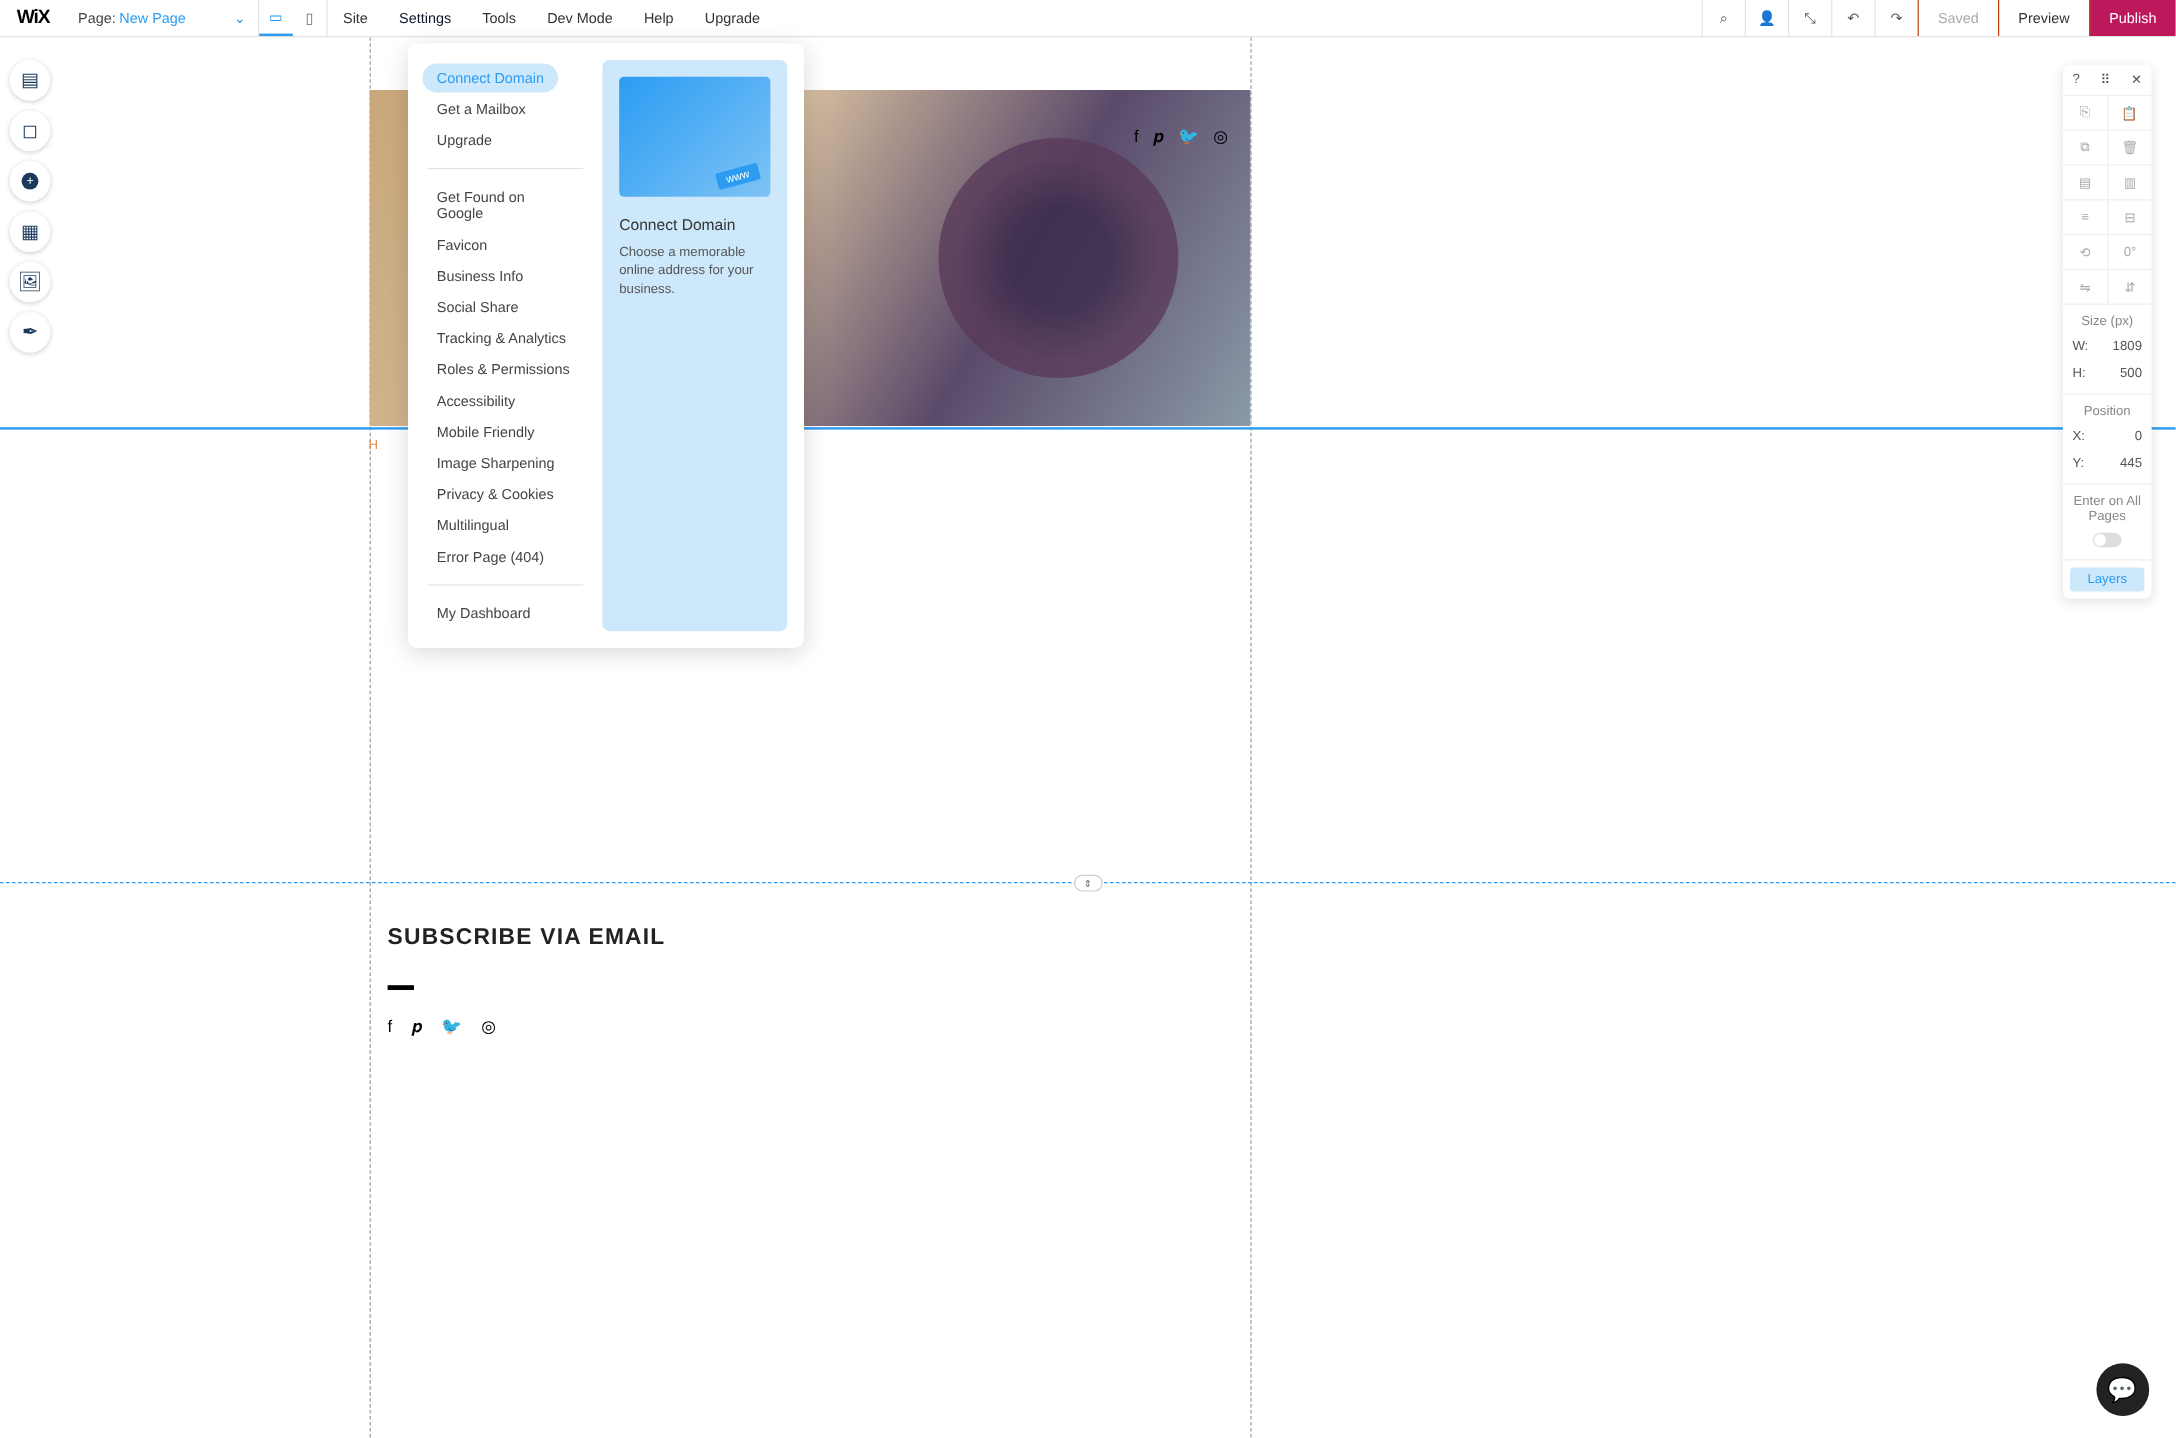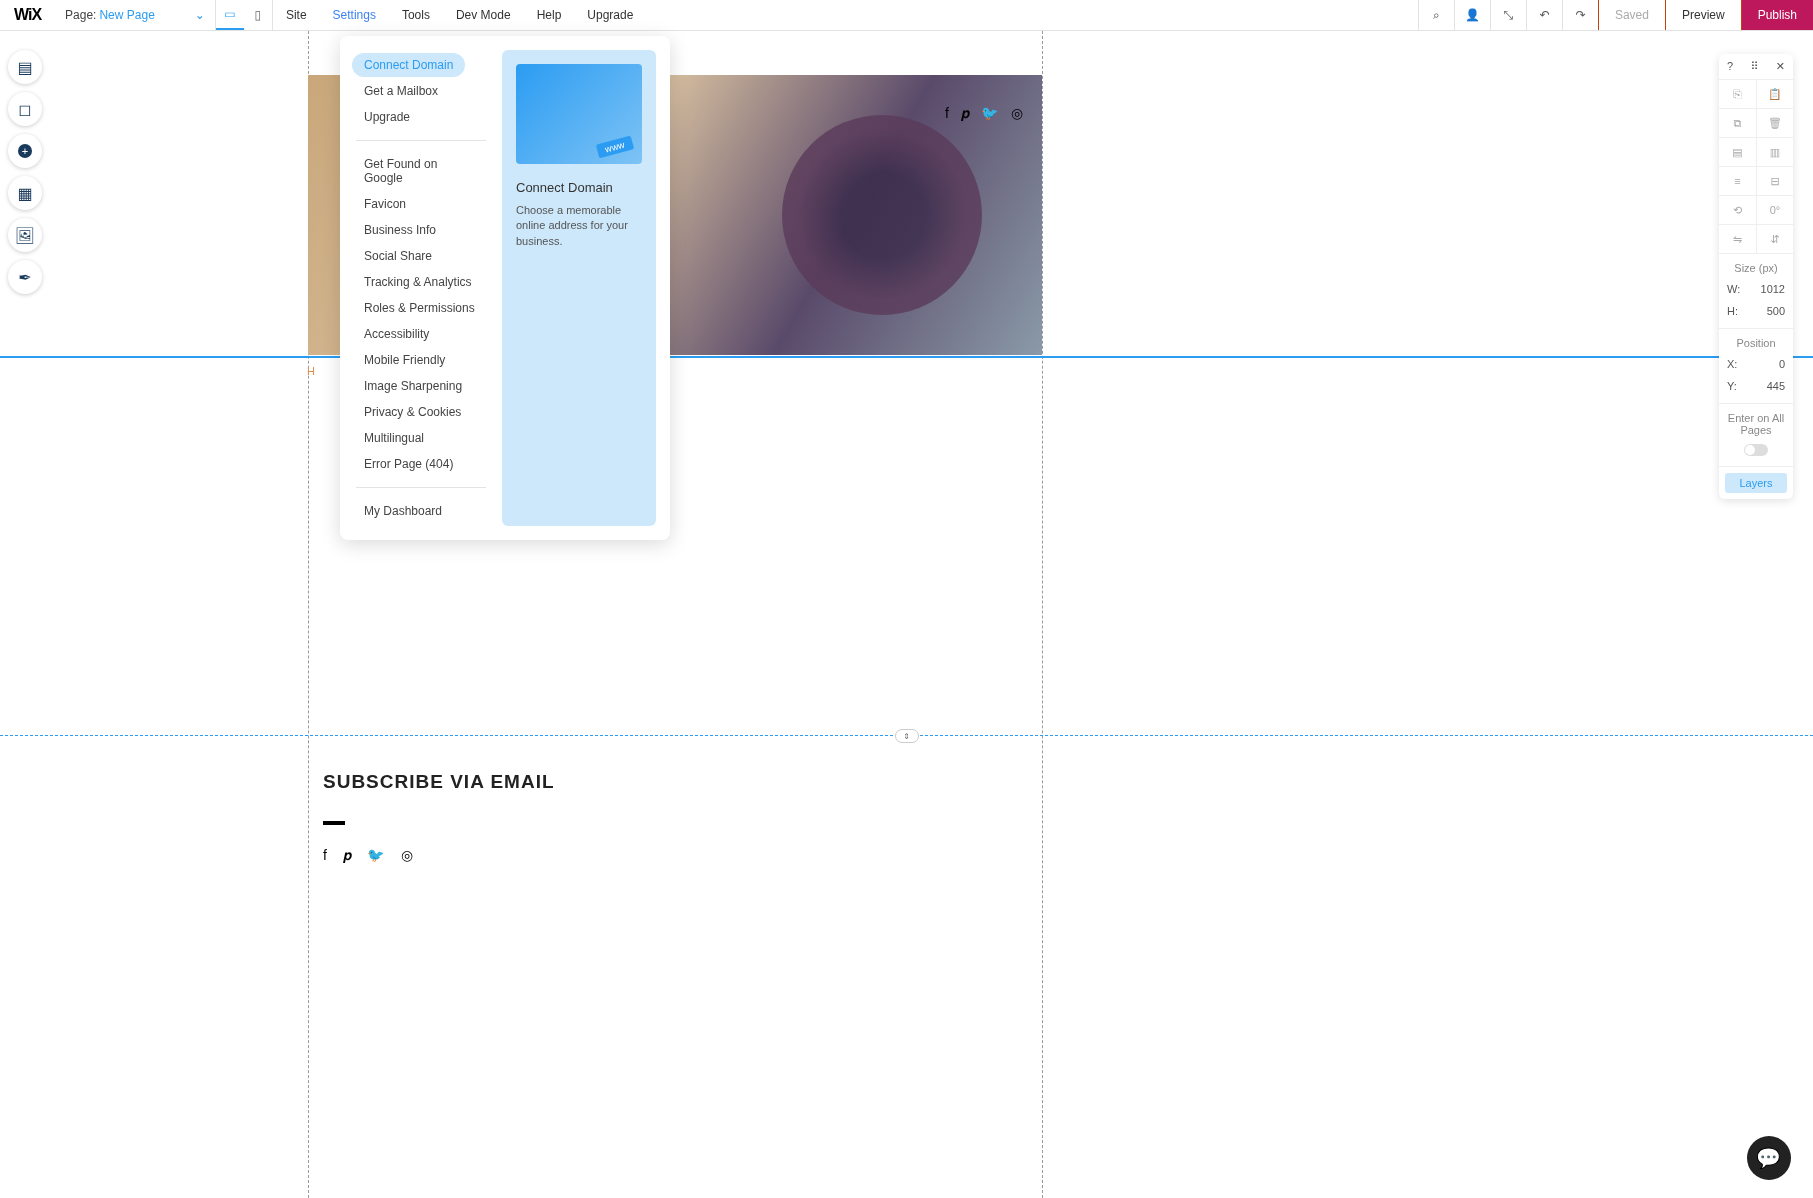--- a/index.html
+++ b/index.html
@@ -8,21 +8,21 @@
 .logo{font-weight:700;font-size:16px;letter-spacing:-1px;padding:0 14px}
 .page-sel{display:flex;align-items:center;padding:0 10px;border-right:1px solid #e3e3e3;height:100%}
 .page-sel .lbl{color:#444}
 .page-sel .val{color:#2b9cf2;margin-left:3px}
 .page-sel .chev{margin-left:40px;color:#2b9cf2}
 .dev-grp{display:flex;border-right:1px solid #e3e3e3;height:100%}
 .dev-btn{width:28px;display:flex;align-items:center;justify-content:center;color:#666}
 .dev-btn.active{border-bottom:2px solid #2b9cf2;color:#2b9cf2}
 .menu{display:flex;height:100%}
 .menu-item{padding:0 13px;display:flex;align-items:center;color:#333;cursor:pointer}
-.menu-item.active{color:#3b82f6}
+.menu-item.active{color:#0f172a}
 .spacer{flex:1}
 .rgrp{display:flex;height:100%;align-items:center}
 .icnbtn{width:36px;height:100%;display:flex;align-items:center;justify-content:center;border-left:1px solid #e3e3e3;color:#555}
 .txtbtn{padding:0 16px;height:100%;display:flex;align-items:center;border-left:1px solid #c2410c;color:#333}
 .txtbtn.saved{color:#aaa}
 .txtbtn.publish{background:#be185d;color:#fff}
 .leftbar{position:absolute;left:8px;top:50px;display:flex;flex-direction:column;gap:8px;z-index:5}
 .lbtn{width:34px;height:34px;border-radius:50%;background:#fff;box-shadow:0 1px 4px rgba(0,0,0,.2);display:flex;align-items:center;justify-content:center;color:#1a3a5c}
 .lbtn .plus{width:14px;height:14px;border-radius:50%;background:#1a3a5c;color:#fff;display:flex;align-items:center;justify-content:center;font-size:11px}
 .canvas{position:absolute;left:0;right:0;top:31px;bottom:0;background:#fff}
@@ -200,21 +200,21 @@
       <div class="rp-cell">0°</div>
     </div>
   <div class="rp-grid">
       <div class="rp-cell">⇋</div>
       <div class="rp-cell">⇵</div>
     </div>
   <div class="rp-sec">
     <div class="rp-h">Size (px)</div>
     <div class="rp-row">
         <span>W:</span>
-        <span>1012</span>
+        <span>1809</span>
       </div>
     <div class="rp-row">
         <span>H:</span>
         <span>500</span>
       </div>
   </div>
   <div class="rp-sec">
     <div class="rp-h">Position</div>
     <div class="rp-row">
         <span>X:</span>

